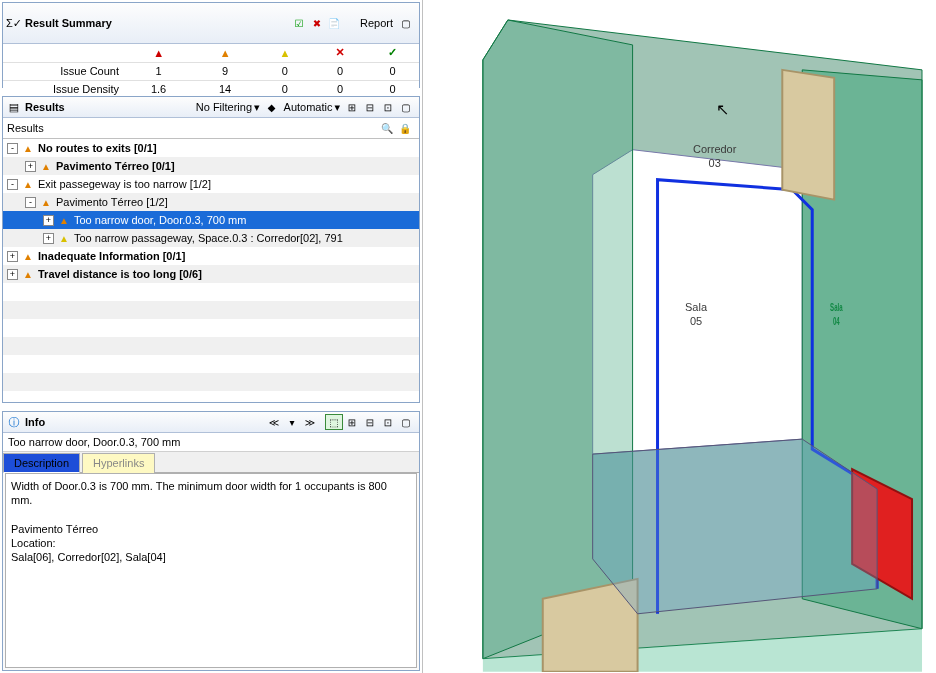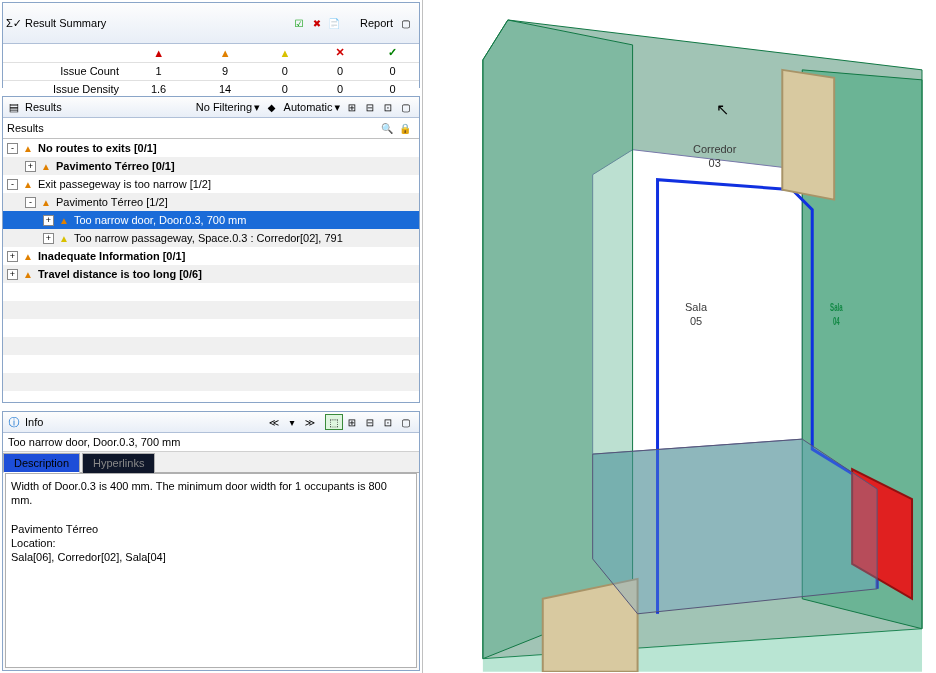--- a/index.html
+++ b/index.html
@@ -3,21 +3,21 @@
 <meta charset="utf-8">
 <style>
 * { box-sizing: border-box; margin: 0; padding: 0; font-family: Tahoma, Arial, sans-serif; font-size: 11px; }
 body { display: flex; width: 936px; height: 673px; background: #fff; overflow: hidden; }
 .left-panel { width: 422px; display: flex; flex-direction: column; gap: 8px; padding: 2px; }
 .right-panel { flex: 1; position: relative; border-left: 1px solid #c0c0c0; background: #fff; }
 
 .panel { border: 1px solid #8aa5c8; background: #fafafa; display: flex; flex-direction: column; }
 .panel-header { display: flex; align-items: center; padding: 2px 4px; background: linear-gradient(#fdfdfd,#e8eef7); border-bottom: 1px solid #b0c0d8; }
 .panel-header .icon { margin-right: 4px; width: 14px; height: 14px; display: inline-flex; align-items: center; justify-content: center; }
-.panel-header .title { font-weight: normal; flex: 1; }
+.panel-header .title { font-weight: bold; flex: 1; }
 .toolbar-btn { width: 18px; height: 16px; display: inline-flex; align-items: center; justify-content: center; border: 1px solid transparent; cursor: pointer; font-size: 10px; }
 
 
 .summary-body { background: #fff; }
 .summary-table { width: 100%; border-collapse: collapse; }
 .summary-table td, .summary-table th { border-bottom: 1px solid #e0e0e0; padding: 2px 4px; text-align: center; height: 18px; }
 .summary-table td:first-child, .summary-table th:first-child { text-align: right; width: 120px; }
 .summary-table th { font-weight: normal; }
 .icon-red { color: #c00; }
 .icon-orange { color: #e08000; }
@@ -28,21 +28,21 @@
 .results-sub { background: #fff; border-bottom: 1px solid #c0c0c0; padding: 2px 4px; display: flex; align-items: center; }
 .tree { flex: 1; background: linear-gradient( #fff 0, #fff 18px, #f0f0f0 18px, #f0f0f0 36px); background-size: 100% 36px; overflow: auto; }
 .tree-row { display: flex; align-items: center; height: 18px; padding-left: 4px; white-space: nowrap; }
 .tree-row.selected { background: #1a6bd8; color: #fff; }
 .tree-toggle { width: 11px; height: 11px; border: 1px solid #888; display: inline-flex; align-items: center; justify-content: center; font-size: 9px; line-height: 1; margin-right: 3px; background: #fff; color: #000; cursor: pointer; }
 .tree-icon { width: 14px; height: 14px; display: inline-flex; align-items: center; justify-content: center; margin-right: 3px; font-size: 10px; }
 .tree-text.bold { font-weight: bold; }
 .indent { display: inline-block; }
 .info-top { padding: 3px 5px; background: #fff; border-bottom: 1px solid #d0d0d0; }
 .tabs { display: flex; border-bottom: 1px solid #b0b0b0; background: #f0f0f0; }
-.tab { padding: 3px 10px; border: 1px solid #b0b0b0; border-bottom: none; margin-right: 2px; background: #0f172a; cursor: pointer; position: relative; top: 1px; }
+.tab { padding: 3px 10px; border: 1px solid #b0b0b0; border-bottom: none; margin-right: 2px; background: #fef9c3; cursor: pointer; position: relative; top: 1px; }
 .tab.active { background: #1d4ed8; border-bottom: 1px solid #fff; }
 .tab.inactive { color: #888; }
 .desc-body { flex: 1; padding: 5px; background: #fff; border: 1px solid #b0b0b0; margin: 0 2px 2px 2px; line-height: 1.3; }
 
 
 .view3d { position: absolute; inset: 0; }
 .room-label { position: absolute; font-size: 13px; color: #3a3a3a; text-align: center; line-height: 1.1; font-family: Arial, sans-serif; }
 .cursor-arrow { position: absolute; font-size: 16px; color: #000; }
 </style>
 </head>
@@ -174,21 +174,21 @@
       <span class="toolbar-btn">⊟</span>
       <span class="toolbar-btn">⊡</span>
       <span class="toolbar-btn">▢</span>
     </div>
     <div class="info-top">Too narrow door, Door.0.3, 700 mm</div>
     <div class="tabs">
       <div class="tab active">Description</div>
       <div class="tab inactive">Hyperlinks</div>
     </div>
     <div class="desc-body">
-      <div>Width of Door.0.3 is 400 mm. The minimum door width for 1 occupants is 800 mm.</div>
+      <div>Width of Door.0.3 is 700 mm. The minimum door width for 1 occupants is 800 mm.</div>
       <br>
       <div>Pavimento Térreo</div>
       <div>Location:</div>
       <div>Sala[06], Corredor[02], Sala[04]</div>
     </div>
   </div>
 
 </div>
 
 <div class="right-panel">

